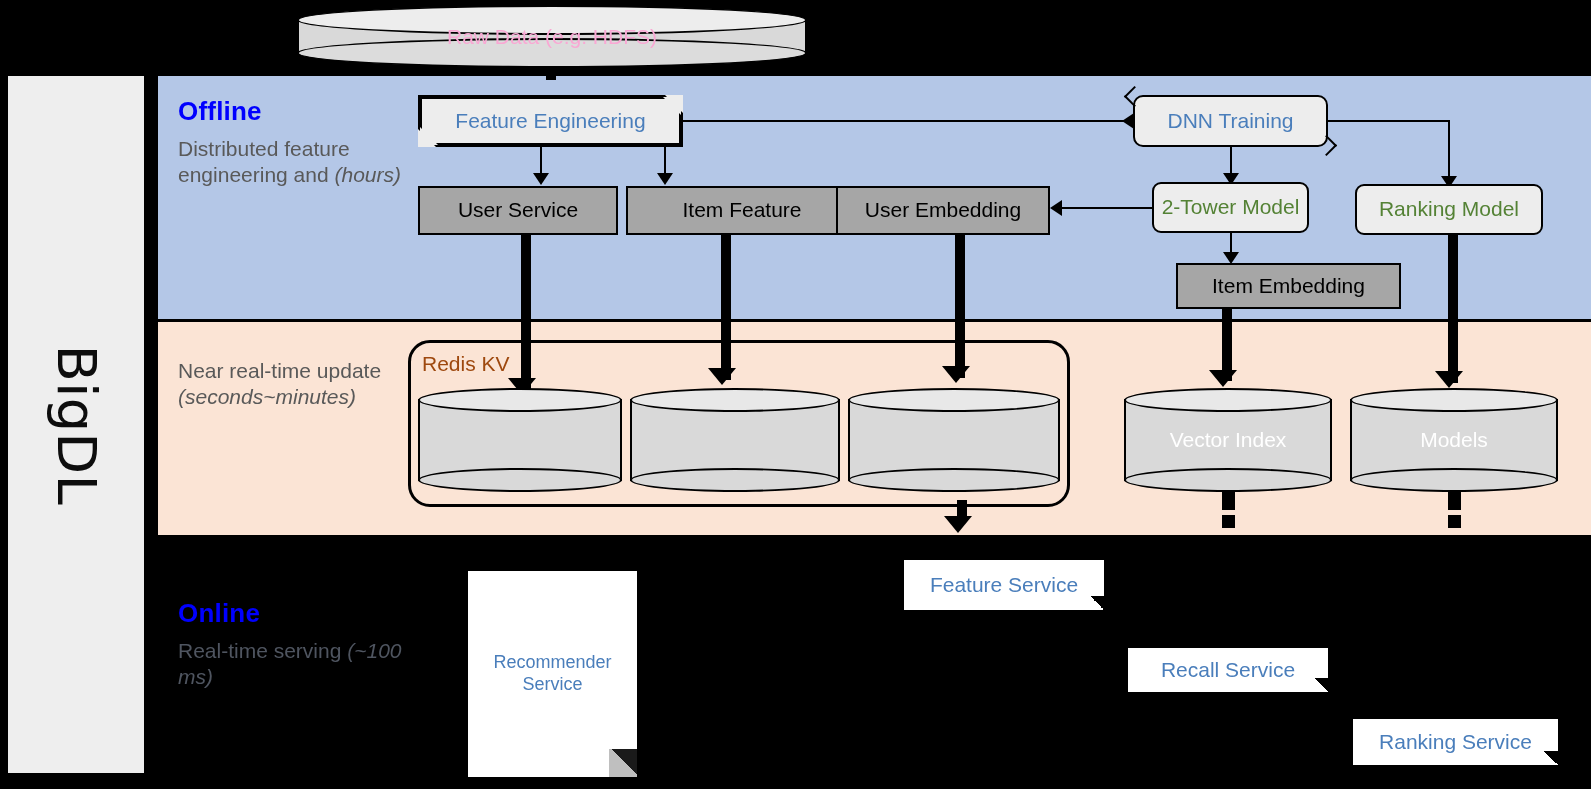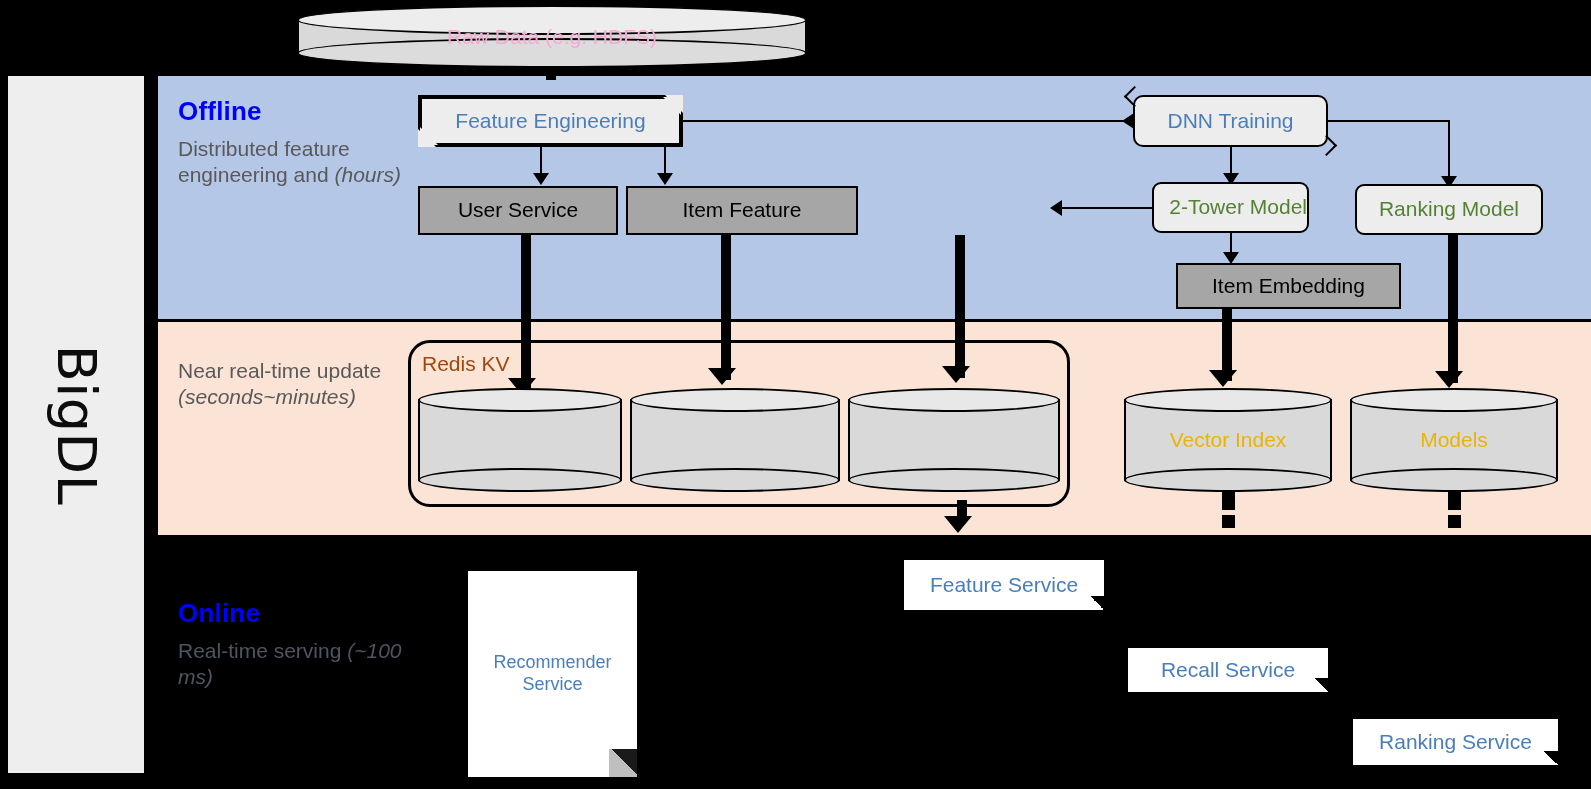--- a/index.html
+++ b/index.html
@@ -134,21 +134,21 @@
     display: flex; align-items: center; justify-content: center;
     z-index: 3; font-size: 21px; color: #f9a8d4;
   }
 
   
   #n-rawdata .body { top: 14px; bottom: 14px; }
   #n-rawdata .top, #n-rawdata .bot { height: 30px; }
   #n-rawdata .top { background: #ededed; }
   #n-rawdata .bot { background: #dcdcdc; }
 
-  .cyl-orange .lbl { color: #eab308; }
+  .cyl-orange .lbl { color: #ffffff; }
 
   
   #redis-group {
     position: absolute;
     border: 3px solid #000;
     border-radius: 22px;
     background: transparent;
   }
   #redis-label {
     position: absolute; left: 422px; top: 352px;
@@ -261,25 +261,28 @@
   <div class="ln ln-h" style="left:1328px; top:120px; width:122px;"></div>
   <div class="ln ln-v" style="left:1448px; top:120px; height:62px;"></div>
   <div class="arrow-dn" style="left:1441px; top:176px;"></div>
 
   <div class="node box-data" style="left:418px; top:186px; width:200px; height:49px;">
     <span>User Service</span>
   </div>
   <div class="node box-data" style="left:626px; top:186px; width:232px; height:49px;">
     <span>Item Feature</span>
   </div>
+  <div class="node box-data" style="left:836px; top:186px; width:214px; height:49px;">
+    <span>User Embedding</span>
+  </div>
   <div class="node box-data" style="left:1176px; top:263px; width:225px; height:46px;">
     <span>Item Embedding</span>
   </div>
 
-  <div class="node box-model" style="left:1152px; top:182px; width:157px; height:51px;justify-content:flex-end;">
+  <div class="node box-model" style="left:1152px; top:182px; width:157px; height:51px;">
     <span>2-Tower Model</span>
   </div>
   <div class="node box-model" style="left:1355px; top:184px; width:188px; height:51px;">
     <span>Ranking Model</span>
   </div>
 
   <div class="ln ln-h" style="left:1052px; top:207px; width:101px;"></div>
   <div class="arrow-lf" style="left:1050px; top:200px;"></div>
 
   <div class="ln ln-v" style="left:1230px; top:233px; height:26px;"></div>

